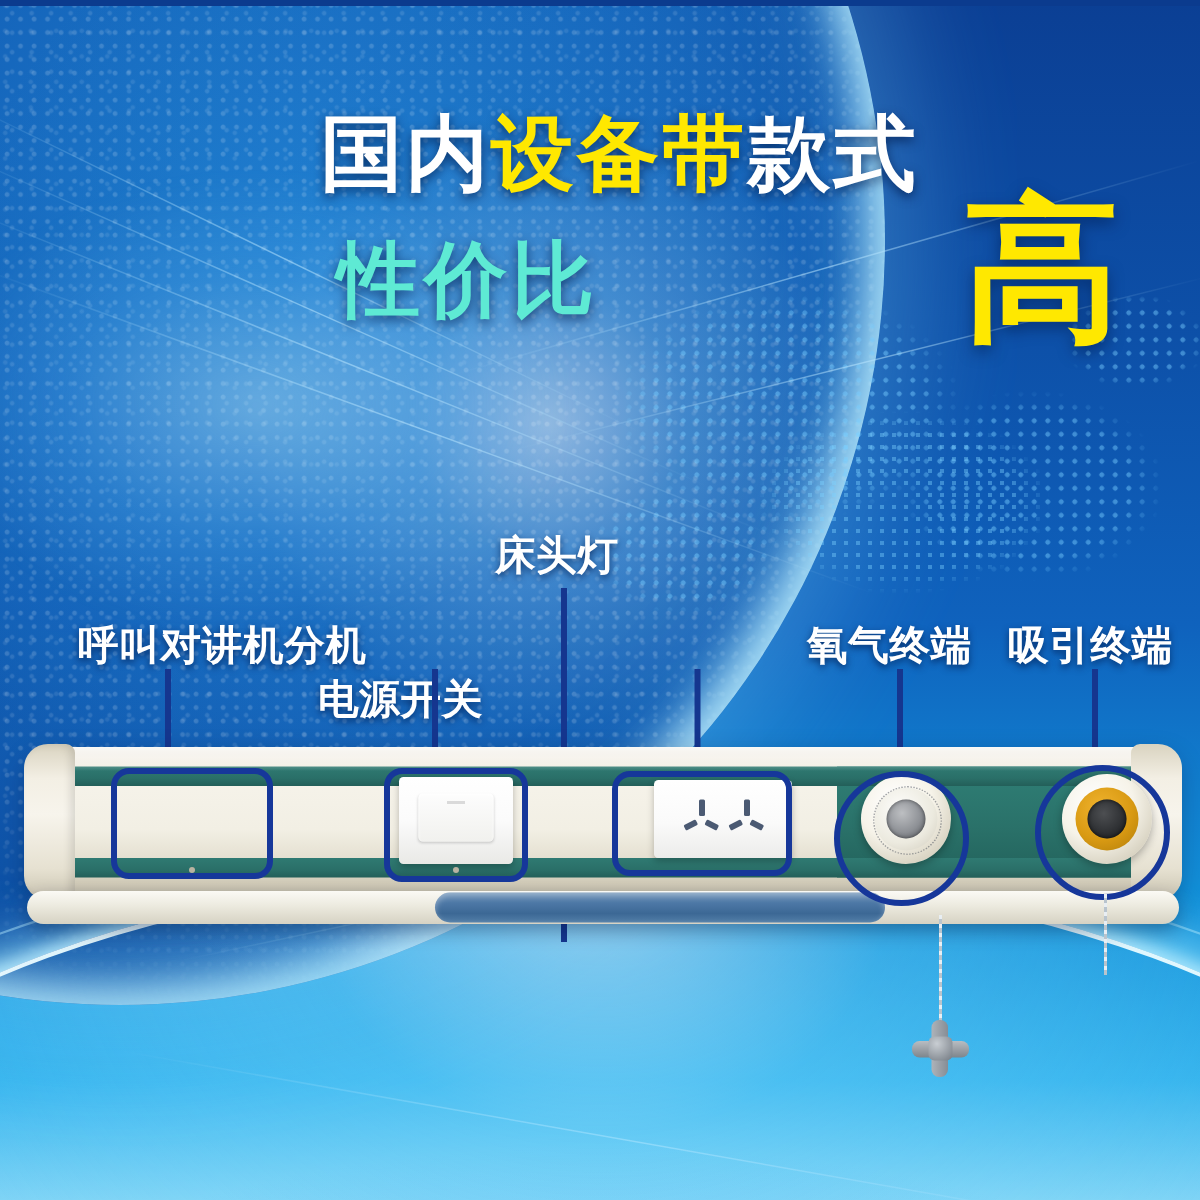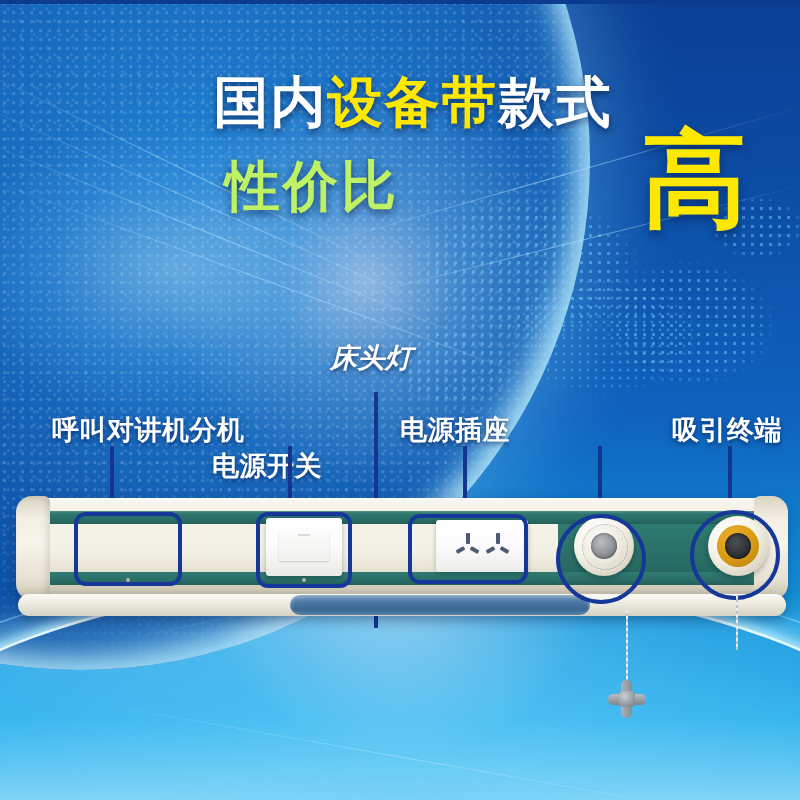--- a/index.html
+++ b/index.html
@@ -66,21 +66,21 @@
             mask-image:radial-gradient(ellipse 120px 75px at 45% 50%,#000 0 62%,transparent 82%);}
   .topbar{position:absolute;left:0;top:0;width:100%;height:4px;background:#0b3b8e;}
 
   
   .headline{position:absolute;left:0;top:74px;width:800px;text-align:center;}
   .hl-line1{font-size:55px;font-weight:bold;letter-spacing:2px;line-height:1.05;
     font-family:"DejaVu Sans","Liberation Sans",sans-serif;padding-left:26px;}
   .hl-w{color:#ffffff;text-shadow:0 3px 7px rgba(2,26,72,.70);}
   .hl-y{color:#ffe800;text-shadow:0 3px 7px rgba(2,26,72,.70);}
   .hl-line2{position:absolute;left:0;top:76px;width:800px;text-align:center;}
-  .hl-sub{display:inline-block;font-size:55px;font-weight:bold;color:#bef264;letter-spacing:3px;
+  .hl-sub{display:inline-block;font-size:55px;font-weight:bold;color:#5eead4;letter-spacing:3px;
     text-shadow:0 3px 8px rgba(2,26,72,.7);font-family:"DejaVu Sans","Liberation Sans",sans-serif;
     transform:translateX(-88px);}
   .hl-big{position:absolute;left:642px;top:128px;font-size:105px;line-height:1;font-weight:bold;color:#ffe800;
     font-family:"DejaVu Sans","Liberation Sans",sans-serif;text-shadow:0 4px 10px rgba(2,26,72,.55);}
 
   
   .callout{position:absolute;font-weight:bold;color:#ffffff;white-space:nowrap;
     font-family:"DejaVu Sans","Liberation Sans",sans-serif;font-size:27px;letter-spacing:0.5px;
     text-shadow:0 2px 5px rgba(3,30,80,.75);}
   .leader{position:absolute;width:4px;background:#15368f;}
@@ -208,22 +208,22 @@
   <div class="topbar"></div>
 
   <div class="headline">
     <div class="hl-line1"><span class="hl-w">国内</span><span class="hl-y">设备带</span><span class="hl-w">款式</span></div>
     <div class="hl-line2"><span class="hl-sub">性价比</span></div>
   </div>
   <div class="hl-big">高</div>
 
   <div class="callout" style="left:8px;top:412px;padding-left:44px;">呼叫对讲机分机</div>
   <div class="callout" style="left:212px;top:412px;margin-top:36px;">电源开关</div>
-  <div class="callout" style="left:330px;top:340px;font-style:italic;">床头灯</div>
-  <div class="callout" style="left:400px;top:412px;">电源插座</div>
+  <div class="callout" style="left:330px;top:352px;">床头灯</div>
+  <div class="callout" style="left:538px;top:412px;">氧气终端</div>
   <div class="callout" style="left:672px;top:412px;">吸引终端</div>
 
   <div class="leader" style="left:110px;top:446px;height:70px;"></div>
   <div class="leader" style="left:288px;top:446px;height:70px;"></div>
   <div class="leader" style="left:374px;top:392px;height:236px;"></div>
   <div class="leader" style="left:463px;top:446px;height:70px;"></div>
   <div class="leader" style="left:598px;top:446px;height:76px;"></div>
   <div class="leader" style="left:728px;top:446px;height:72px;"></div>
 
   <div class="panel">

